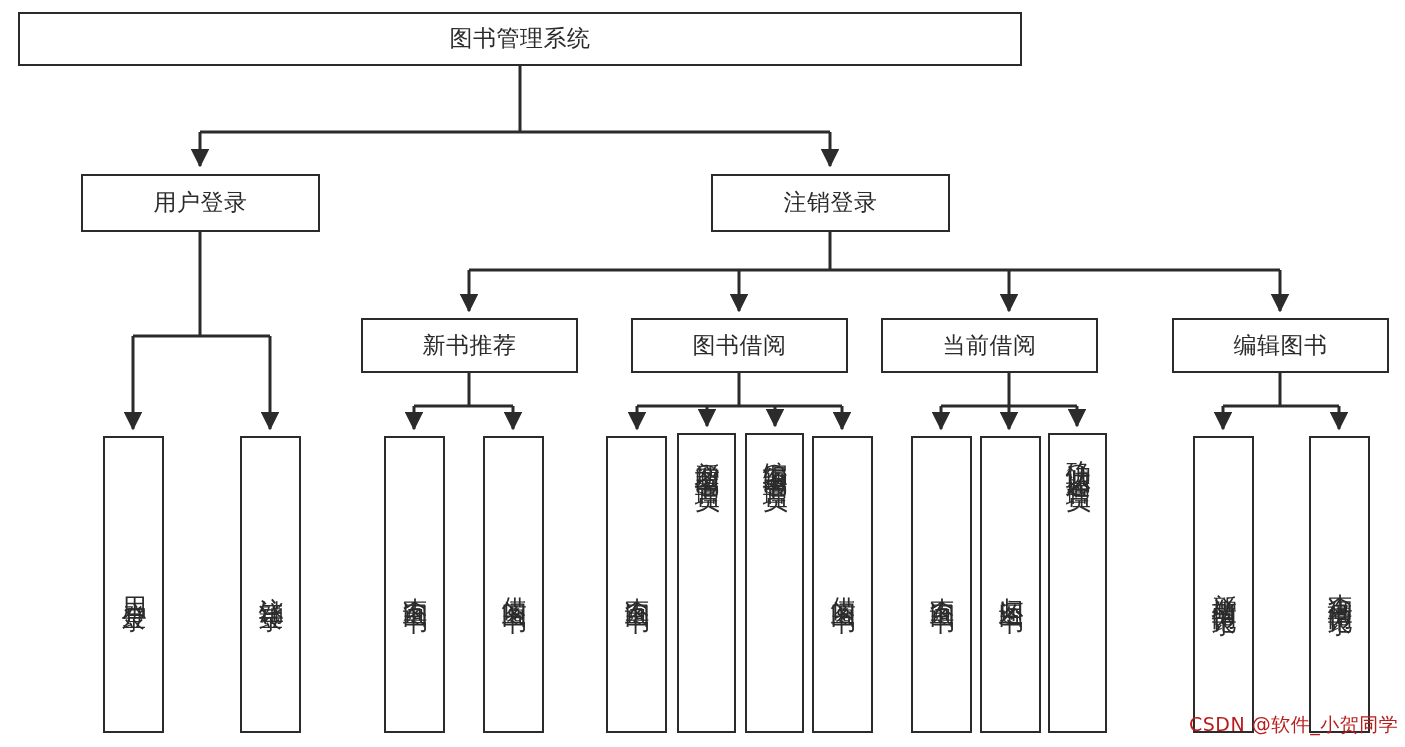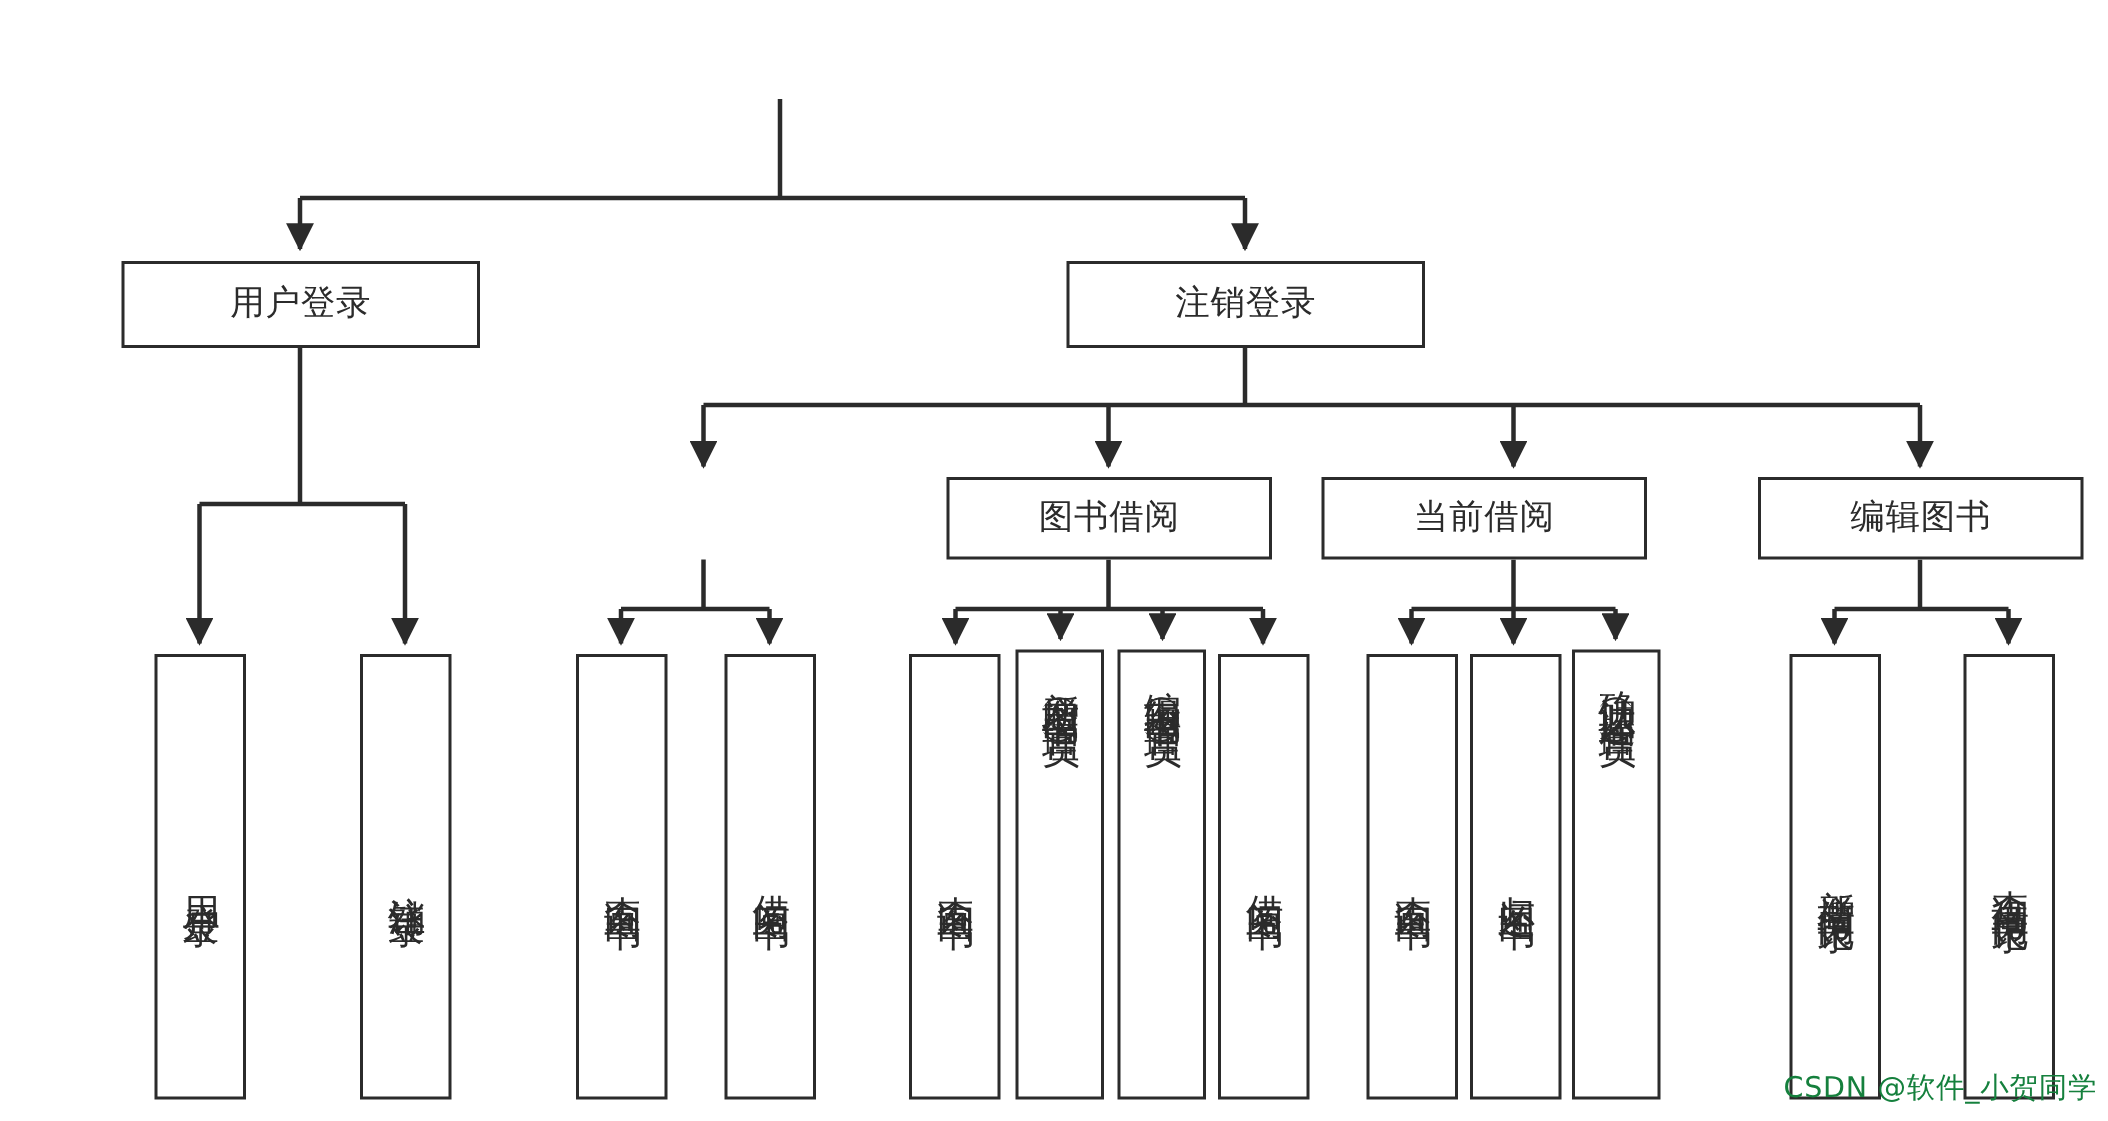--- a/index.html
+++ b/index.html
@@ -62,21 +62,21 @@
     letter-spacing: 4px;
     white-space: nowrap;
   }
   
   .node.vert.mid {
     align-items: center;
     padding-top: 0;
   }
   .watermark {
     position: absolute;
-    color: #15803d;
+    color: #b91c1c;
     font-size: 19px;
     white-space: nowrap;
     left: 1189px;
     top: 712px;
     letter-spacing: 0.5px;
   }
 </style>
 </head>
 <body>
 
@@ -125,28 +125,34 @@
       <path d="M 1009 406 L 1009 429" marker-end="url(#arrow)"></path>
       <path d="M 1077 406 L 1077 426" marker-end="url(#arrow)"></path>
 
       <path d="M 1280 373 L 1280 406"></path>
       <path d="M 1223 406 L 1339 406"></path>
       <path d="M 1223 406 L 1223 429" marker-end="url(#arrow)"></path>
       <path d="M 1339 406 L 1339 429" marker-end="url(#arrow)"></path>
     </g>
   </svg>
 
+  <div class="node root horiz" style="left:18px; top:12px; width:1004px; height:54px;">
+    <span class="node-label">图书管理系统</span>
+  </div>
 
   <div class="node horiz" style="left:81px; top:174px; width:239px; height:58px;">
     <span class="node-label">用户登录</span>
   </div>
   <div class="node horiz" style="left:711px; top:174px; width:239px; height:58px;">
     <span class="node-label">注销登录</span>
   </div>
 
+  <div class="node horiz" style="left:361px; top:318px; width:217px; height:55px;">
+    <span class="node-label">新书推荐</span>
+  </div>
   <div class="node horiz" style="left:631px; top:318px; width:217px; height:55px;">
     <span class="node-label">图书借阅</span>
   </div>
   <div class="node horiz" style="left:881px; top:318px; width:217px; height:55px;">
     <span class="node-label">当前借阅</span>
   </div>
   <div class="node horiz" style="left:1172px; top:318px; width:217px; height:55px;">
     <span class="node-label">编辑图书</span>
   </div>
 

